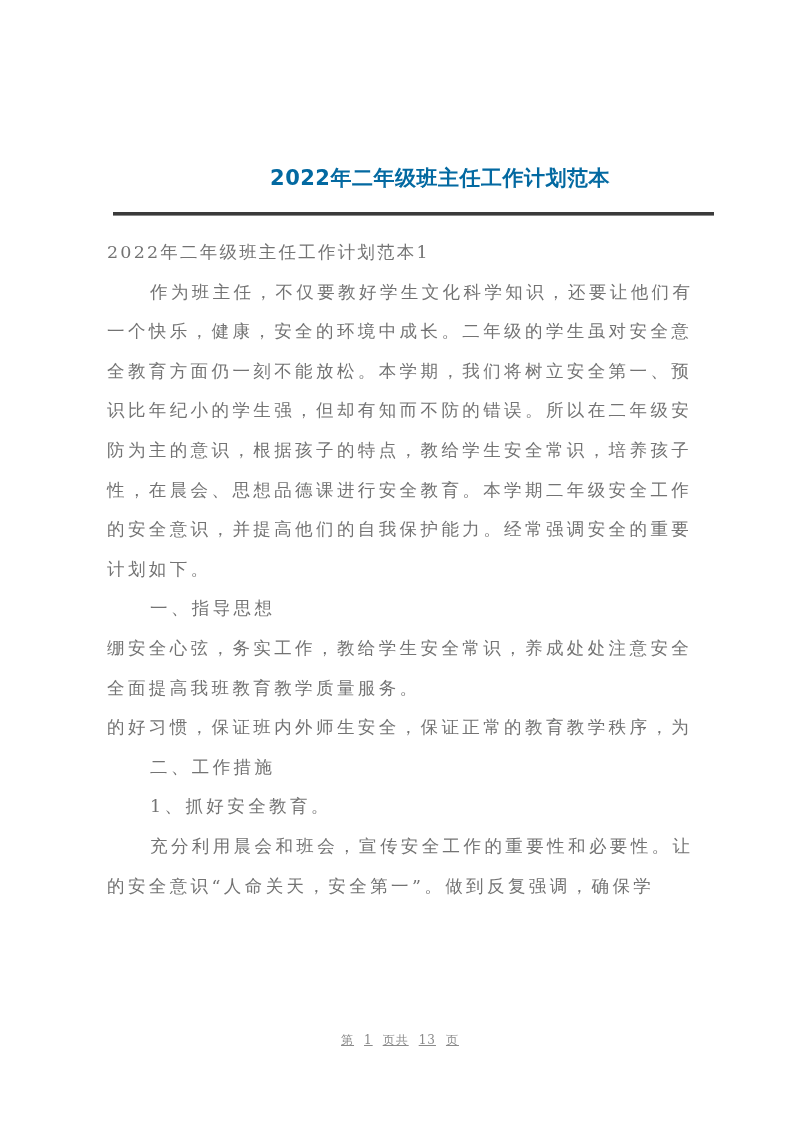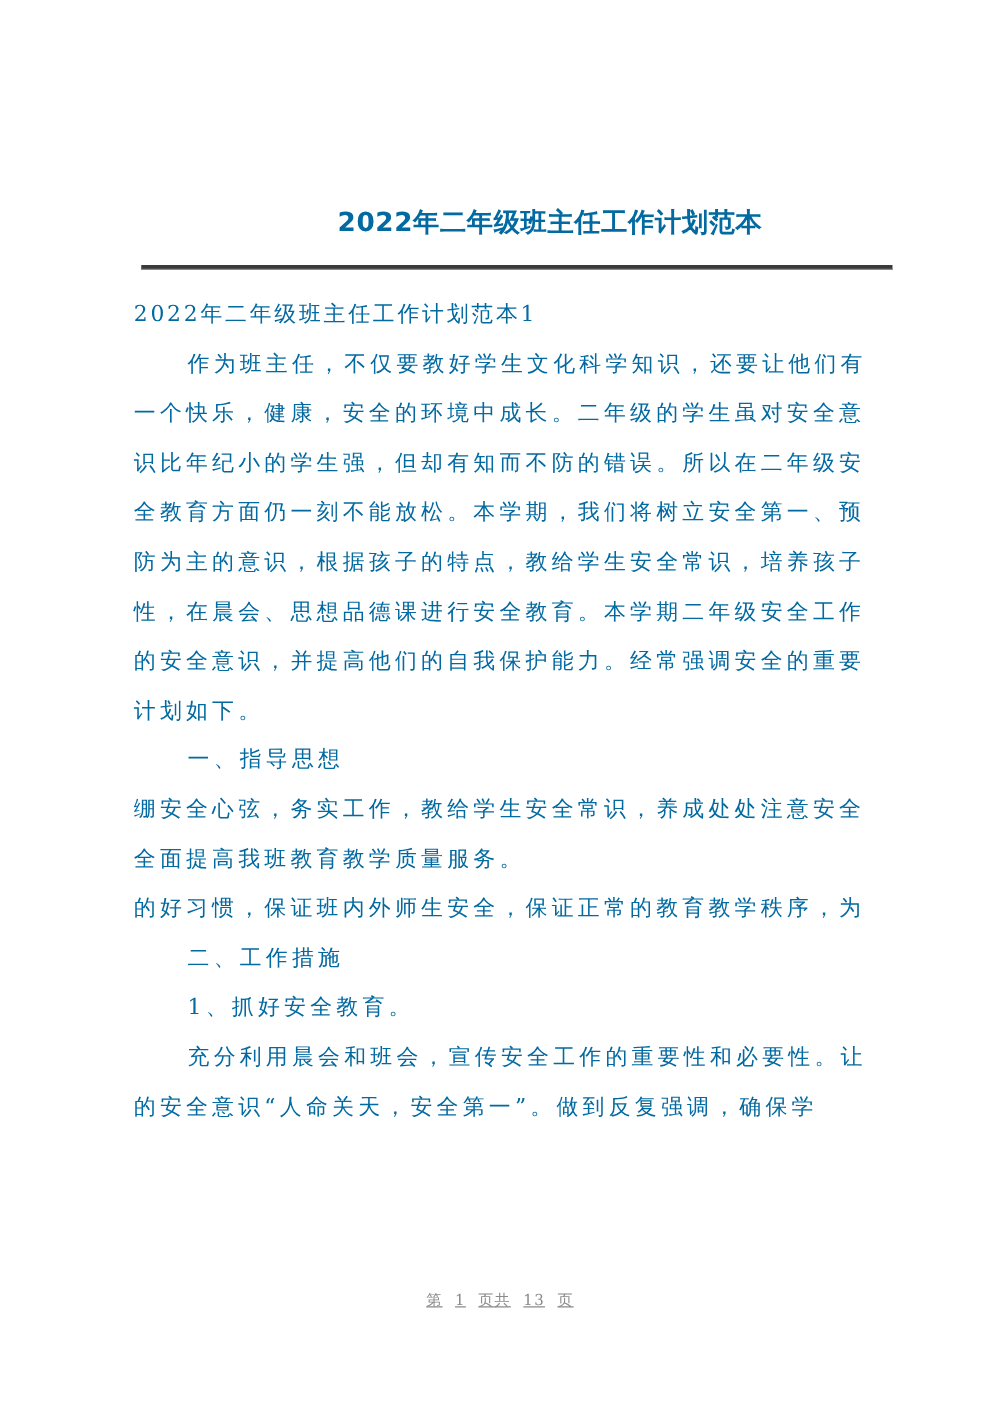--- a/index.html
+++ b/index.html
@@ -45,21 +45,21 @@
     border-bottom: 1px solid #8a8a8a;
   }
   .body-text {
     position: absolute;
     left: 107px;
     top: 233px;
     width: 608px;
     font-size: 17.5px;
     line-height: 39.6px;
     letter-spacing: 3.4px;
-    color: #0369a1;
+    color: #737373;
   }
   .body-text p {
     margin: 0;
     white-space: nowrap;
   }
   .indent { padding-left: 43px; }
   .subtitle { letter-spacing: 2.2px; }
   .footer {
     position: absolute;
     left: 0;
@@ -78,22 +78,22 @@
 <body>
 
 <div class="page">
   <div class="doc-title">2022年二年级班主任工作计划范本</div>
   <div class="title-rule"></div>
 
   <div class="body-text">
     <p class="subtitle">2022年二年级班主任工作计划范本1</p>
     <p class="indent">作为班主任，不仅要教好学生文化科学知识，还要让他们有</p>
     <p>一个快乐，健康，安全的环境中成长。二年级的学生虽对安全意</p>
+    <p>全教育方面仍一刻不能放松。本学期，我们将树立安全第一、预</p>
     <p>识比年纪小的学生强，但却有知而不防的错误。所以在二年级安</p>
-    <p>全教育方面仍一刻不能放松。本学期，我们将树立安全第一、预</p>
     <p>防为主的意识，根据孩子的特点，教给学生安全常识，培养孩子</p>
     <p>性，在晨会、思想品德课进行安全教育。本学期二年级安全工作</p>
     <p>的安全意识，并提高他们的自我保护能力。经常强调安全的重要</p>
     <p>计划如下。</p>
     <p class="indent">一、指导思想</p>
     <p>绷安全心弦，务实工作，教给学生安全常识，养成处处注意安全</p>
     <p>全面提高我班教育教学质量服务。</p>
     <p>的好习惯，保证班内外师生安全，保证正常的教育教学秩序，为</p>
     <p class="indent">二、工作措施</p>
     <p class="indent">1、抓好安全教育。</p>

